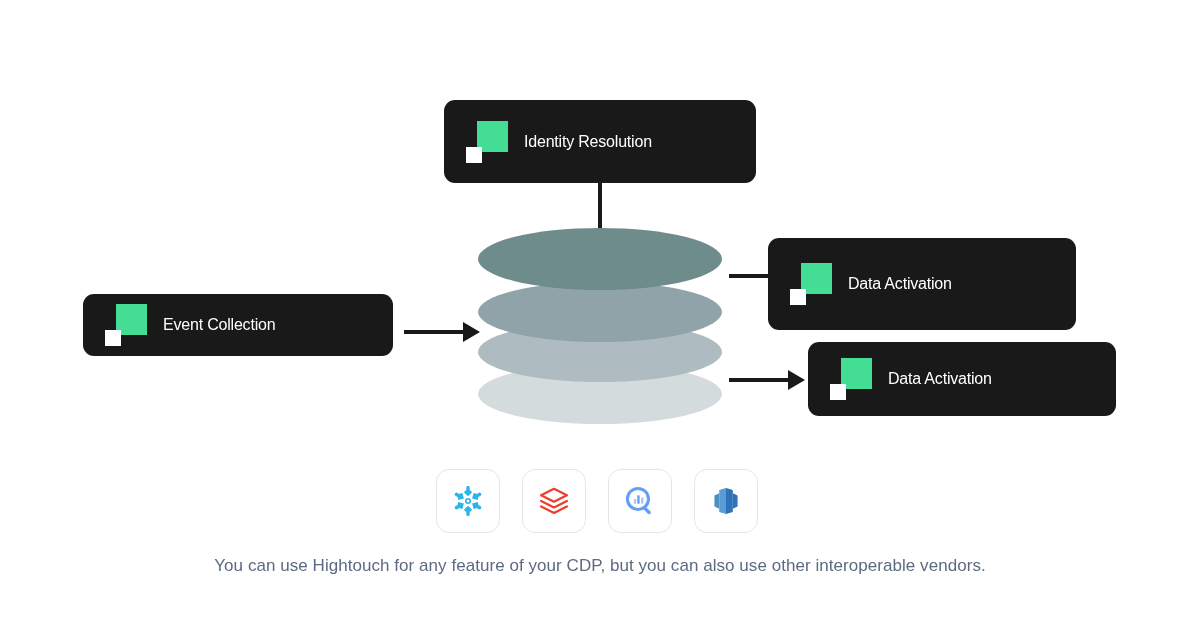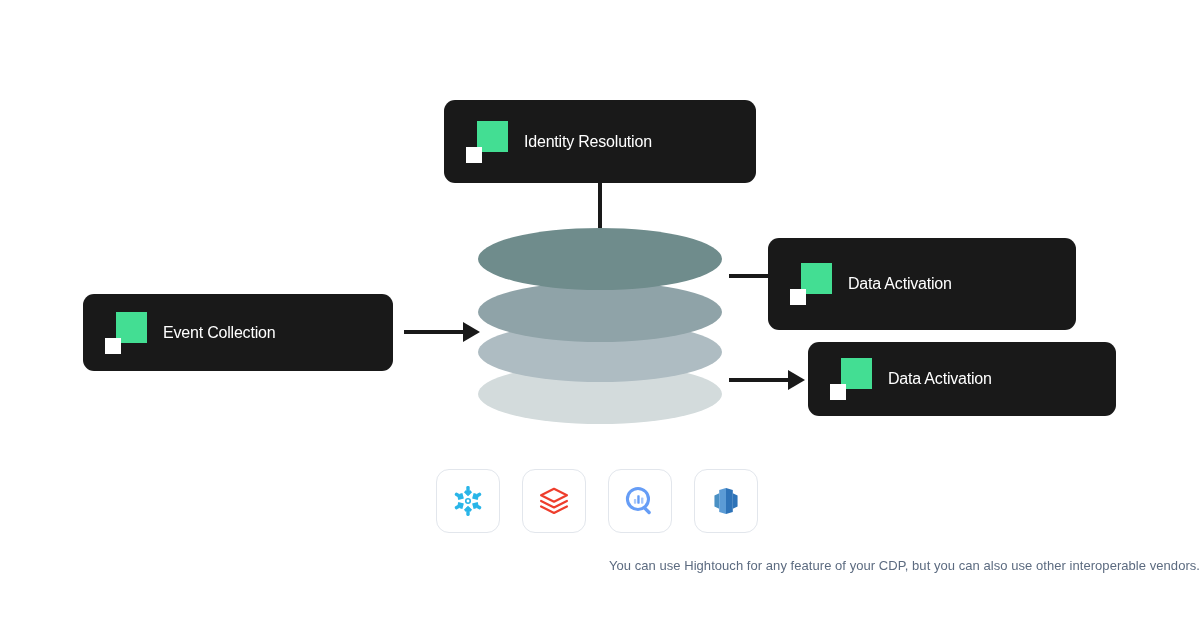--- a/index.html
+++ b/index.html
@@ -125,44 +125,44 @@
     box-sizing: border-box;
   }
   .vendor-tile svg { display: block; }
 
   
   #caption {
     position: absolute;
     left: 0;
     top: 555px;
     width: 1200px;
-    text-align: right;
+    text-align: center;
     color: #5C6B80;
-    font-size: 13px;
+    font-size: 17px;
     line-height: 21px;
     letter-spacing: 0.05px;
   }
   #caption div { white-space: nowrap; }
 </style>
 </head>
 <body>
 
 <div id="canvas">
 
   <div class="node" id="node-identity" style="left:444px; top:100px; width:312px; height:83px;">
     <span class="ht-mark">
       <span class="sq-green"></span>
       <span class="sq-white"></span>
     </span>
     <span class="node-label">Identity Resolution</span>
   </div>
 
   <div class="vline" id="line-identity" style="left:598px; top:183px; width:4px; height:62px;"></div>
 
-  <div class="node" id="node-event" style="left:83px; top:294px; width:310px; height:77px;">
+  <div class="node" id="node-event" style="left:83px; top:294px; width:310px; height:62px;">
     <span class="ht-mark">
       <span class="sq-green"></span>
       <span class="sq-white"></span>
     </span>
     <span class="node-label">Event Collection</span>
   </div>
 
   <div class="arrow" style="left:404px; top:322px; width:76px;">
     <span class="shaft" style="width:60px;"></span>
     <span class="head" style="left:59px;"></span>

